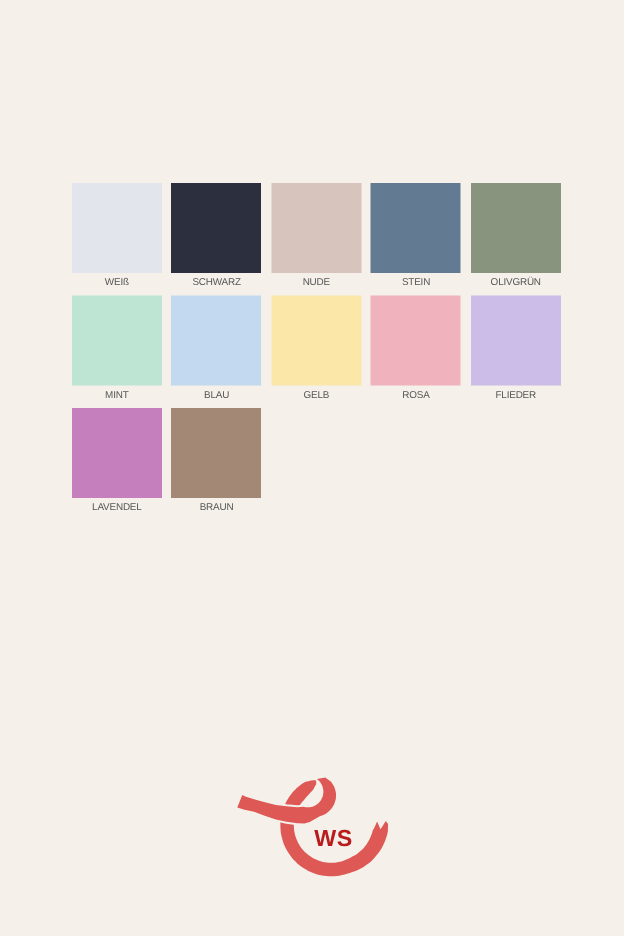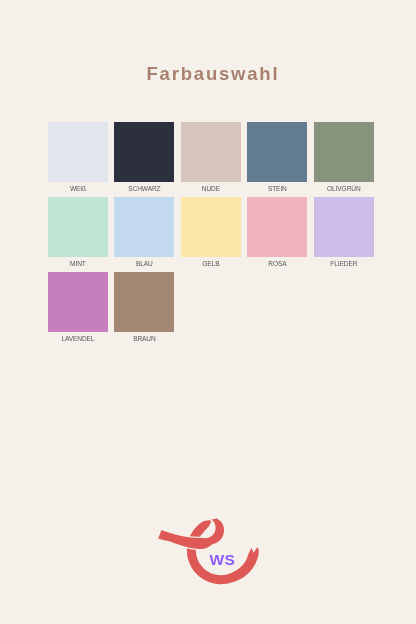--- a/index.html
+++ b/index.html
@@ -39,30 +39,29 @@
     white-space:nowrap;
     line-height:7px;
   }
 
   .brand-logo { position:absolute; left:155px; top:515px; width:110px; height:74px; }
   .brand-logo svg { display:block; }
   .ws-text {
     position:absolute; left:209.5px; top:551.5px;
     font-size:15.5px; font-weight:700;
     letter-spacing:0.4px;
-    color:#8b5cf6;
+    color:#b91c1c;
     line-height:15px;
   }
 </style>
 </head>
 <body>
 
 <div class="page">
 
-  <div class="page-title">Farbauswahl</div>
 
   <div class="swatch-grid">
       <div class="swatch-cell">
         <div class="swatch-chip" style="background-color: rgb(226, 230, 236);"></div>
         <div class="swatch-label">WEIß</div>
       </div>
       <div class="swatch-cell">
         <div class="swatch-chip" style="background-color: rgb(43, 47, 62);"></div>
         <div class="swatch-label">SCHWARZ</div>
       </div>

